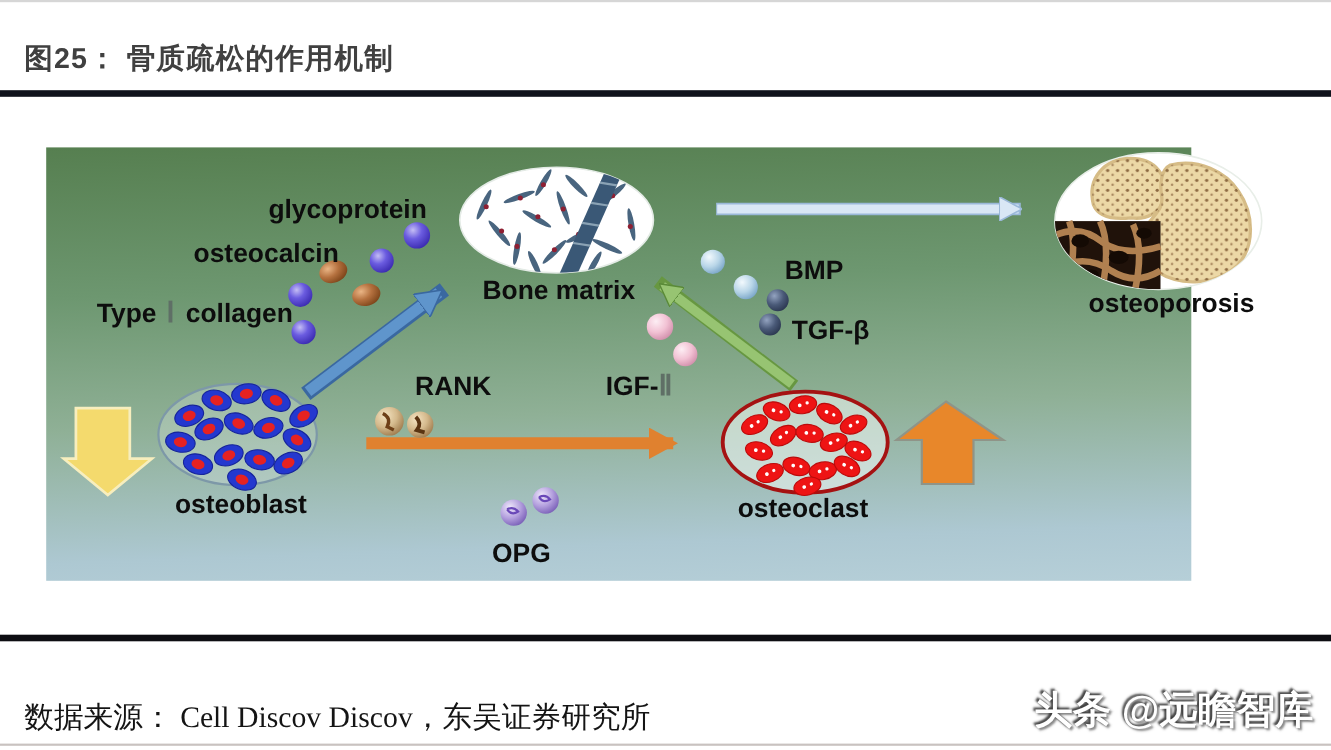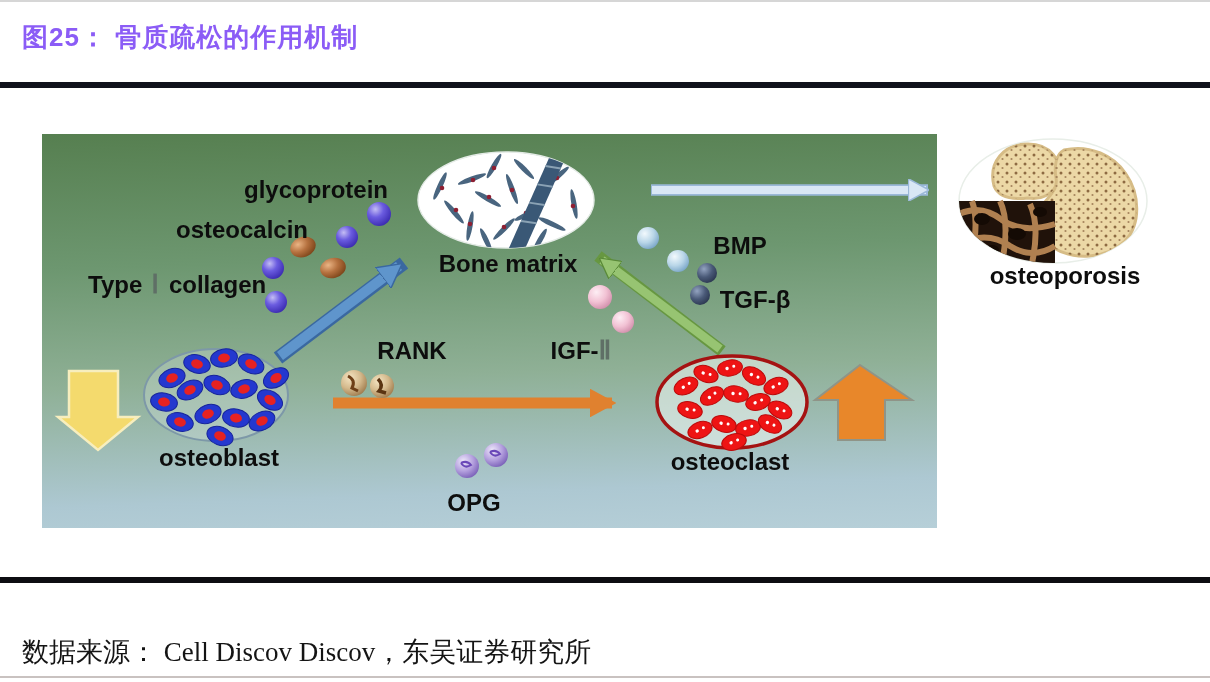--- a/index.html
+++ b/index.html
@@ -1,22 +1,22 @@
 <!DOCTYPE html>
 <html><head>
 <meta charset="utf-8">
 <style>
   html,body{margin:0;padding:0;background:#ffffff;}
   .page{position:relative;width:1210px;height:682px;background:#ffffff;overflow:hidden;
         font-family:"Liberation Sans",sans-serif;}
   .top-line{position:absolute;left:0;top:0;width:1210px;height:2px;background:#d6d6d6;}
-  .figure-title{position:absolute;left:22px;top:20px;margin:0;font-size:26px;font-weight:700;
-        color:#8b5cf6;letter-spacing:1px;}
+  .figure-title{position:absolute;left:22px;top:36px;margin:0;font-size:26px;font-weight:700;
+        color:#404040;letter-spacing:1px;}
   .header-rule{position:absolute;left:0;top:82px;width:1210px;height:6px;background:#10121c;}
-  .panel{position:absolute;left:42px;top:134px;width:895px;height:394px;
+  .panel{position:absolute;left:42px;top:134px;width:1041px;height:394px;
         background:linear-gradient(178deg,#567f50 0%,#6d9770 32%,#8fb096 60%,#adc8d2 88%,#b6cfd8 100%);}
   .panel svg{display:block;}
   .footer-rule{position:absolute;left:0;top:577px;width:1210px;height:6px;background:#0d0d12;}
   .source-line{position:absolute;left:22px;top:634px;font-family:"Liberation Serif",serif;
         font-size:27px;color:#141414;}
   .watermark{position:absolute;right:16px;top:622px;font-size:35px;font-weight:700;color:#ffffff;
         text-shadow:-2px -2px 2px rgba(45,45,45,0.9),2px 2px 2px rgba(70,70,70,0.65),0 0 1px rgba(60,60,60,0.6);}
   .bottom-line{position:absolute;left:0;top:676px;width:1210px;height:2px;background:#c9c2c0;}
   text.lbl{font-family:"Liberation Sans",sans-serif;font-weight:700;font-size:24px;fill:#0d0d0d;}
   .roman{font-family:"Liberation Serif",serif;fill:#5f6f66;}
@@ -380,16 +380,17 @@
       <text class="lbl" x="177" y="332" text-anchor="middle"><tspan>osteoblast</tspan></text>
       <text class="lbl" x="688" y="336" text-anchor="middle"><tspan>osteoclast</tspan></text>
       <text class="lbl" x="1023" y="150" text-anchor="middle"><tspan>osteoporosis</tspan></text>
     </svg>
   </div>
 
   <div class="footer-rule"></div>
 
   <div class="source-line">数据来源： Cell Discov Discov，东吴证券研究所</div>
 
+  <div class="watermark">头条 @远瞻智库</div>
 
   <div class="bottom-line"></div>
 
 </div>
 
 </body></html>

